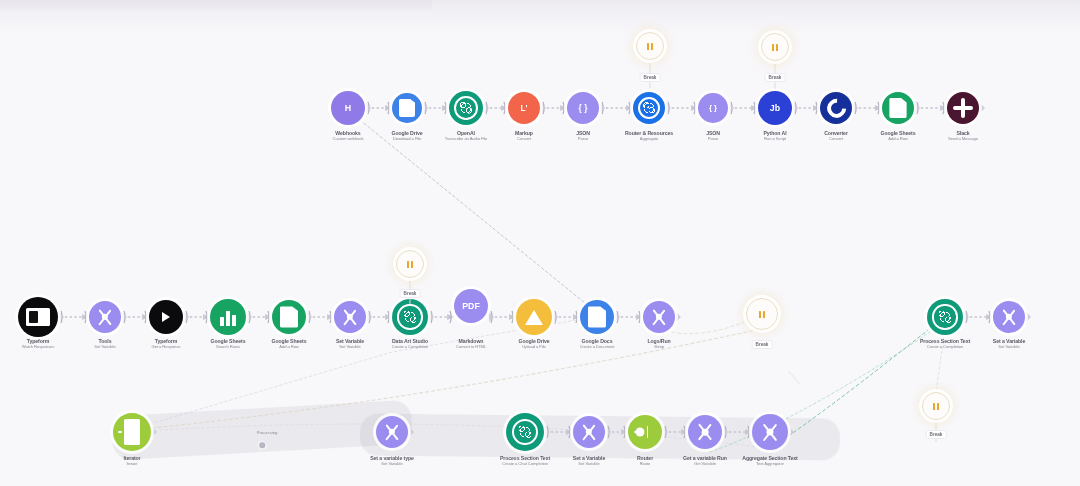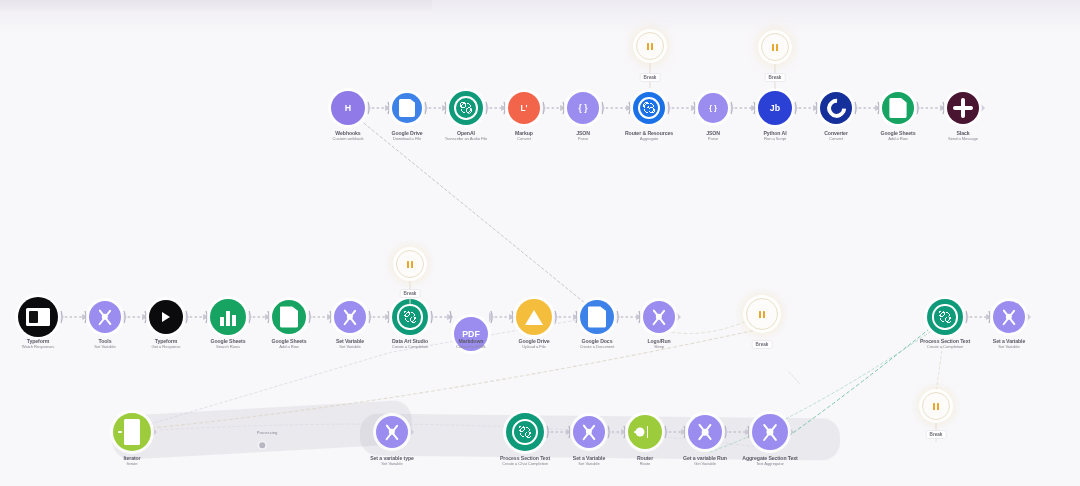--- a/index.html
+++ b/index.html
@@ -484,21 +484,21 @@
           <span class="glyph">
             <span class="g-brain"></span>
           </span>
         </div>
         <div class="lbl" style="left: 410px; top: 338px;">
           <span class="t1">Data Art Studio</span>
           <span class="t2">Create a Completion</span>
         </div>
       </div>
       <div class="node">
-        <div class="bubble" style="left: 471px; top: 334px; width: 34px; height: 34px; background: rgb(155, 140, 240);">
+        <div class="bubble" style="left: 471px; top: 306px; width: 34px; height: 34px; background: rgb(155, 140, 240);">
           <span class="glyph" style="font-size:8.84px">PDF</span>
         </div>
         <div class="lbl" style="left: 471px; top: 338px;">
           <span class="t1">Markdown</span>
           <span class="t2">Convert to HTML</span>
         </div>
       </div>
       <div class="node">
         <div class="bubble" style="left: 534px; top: 317px; width: 36px; height: 36px; background: rgb(245, 189, 60);">
           <span class="glyph">

